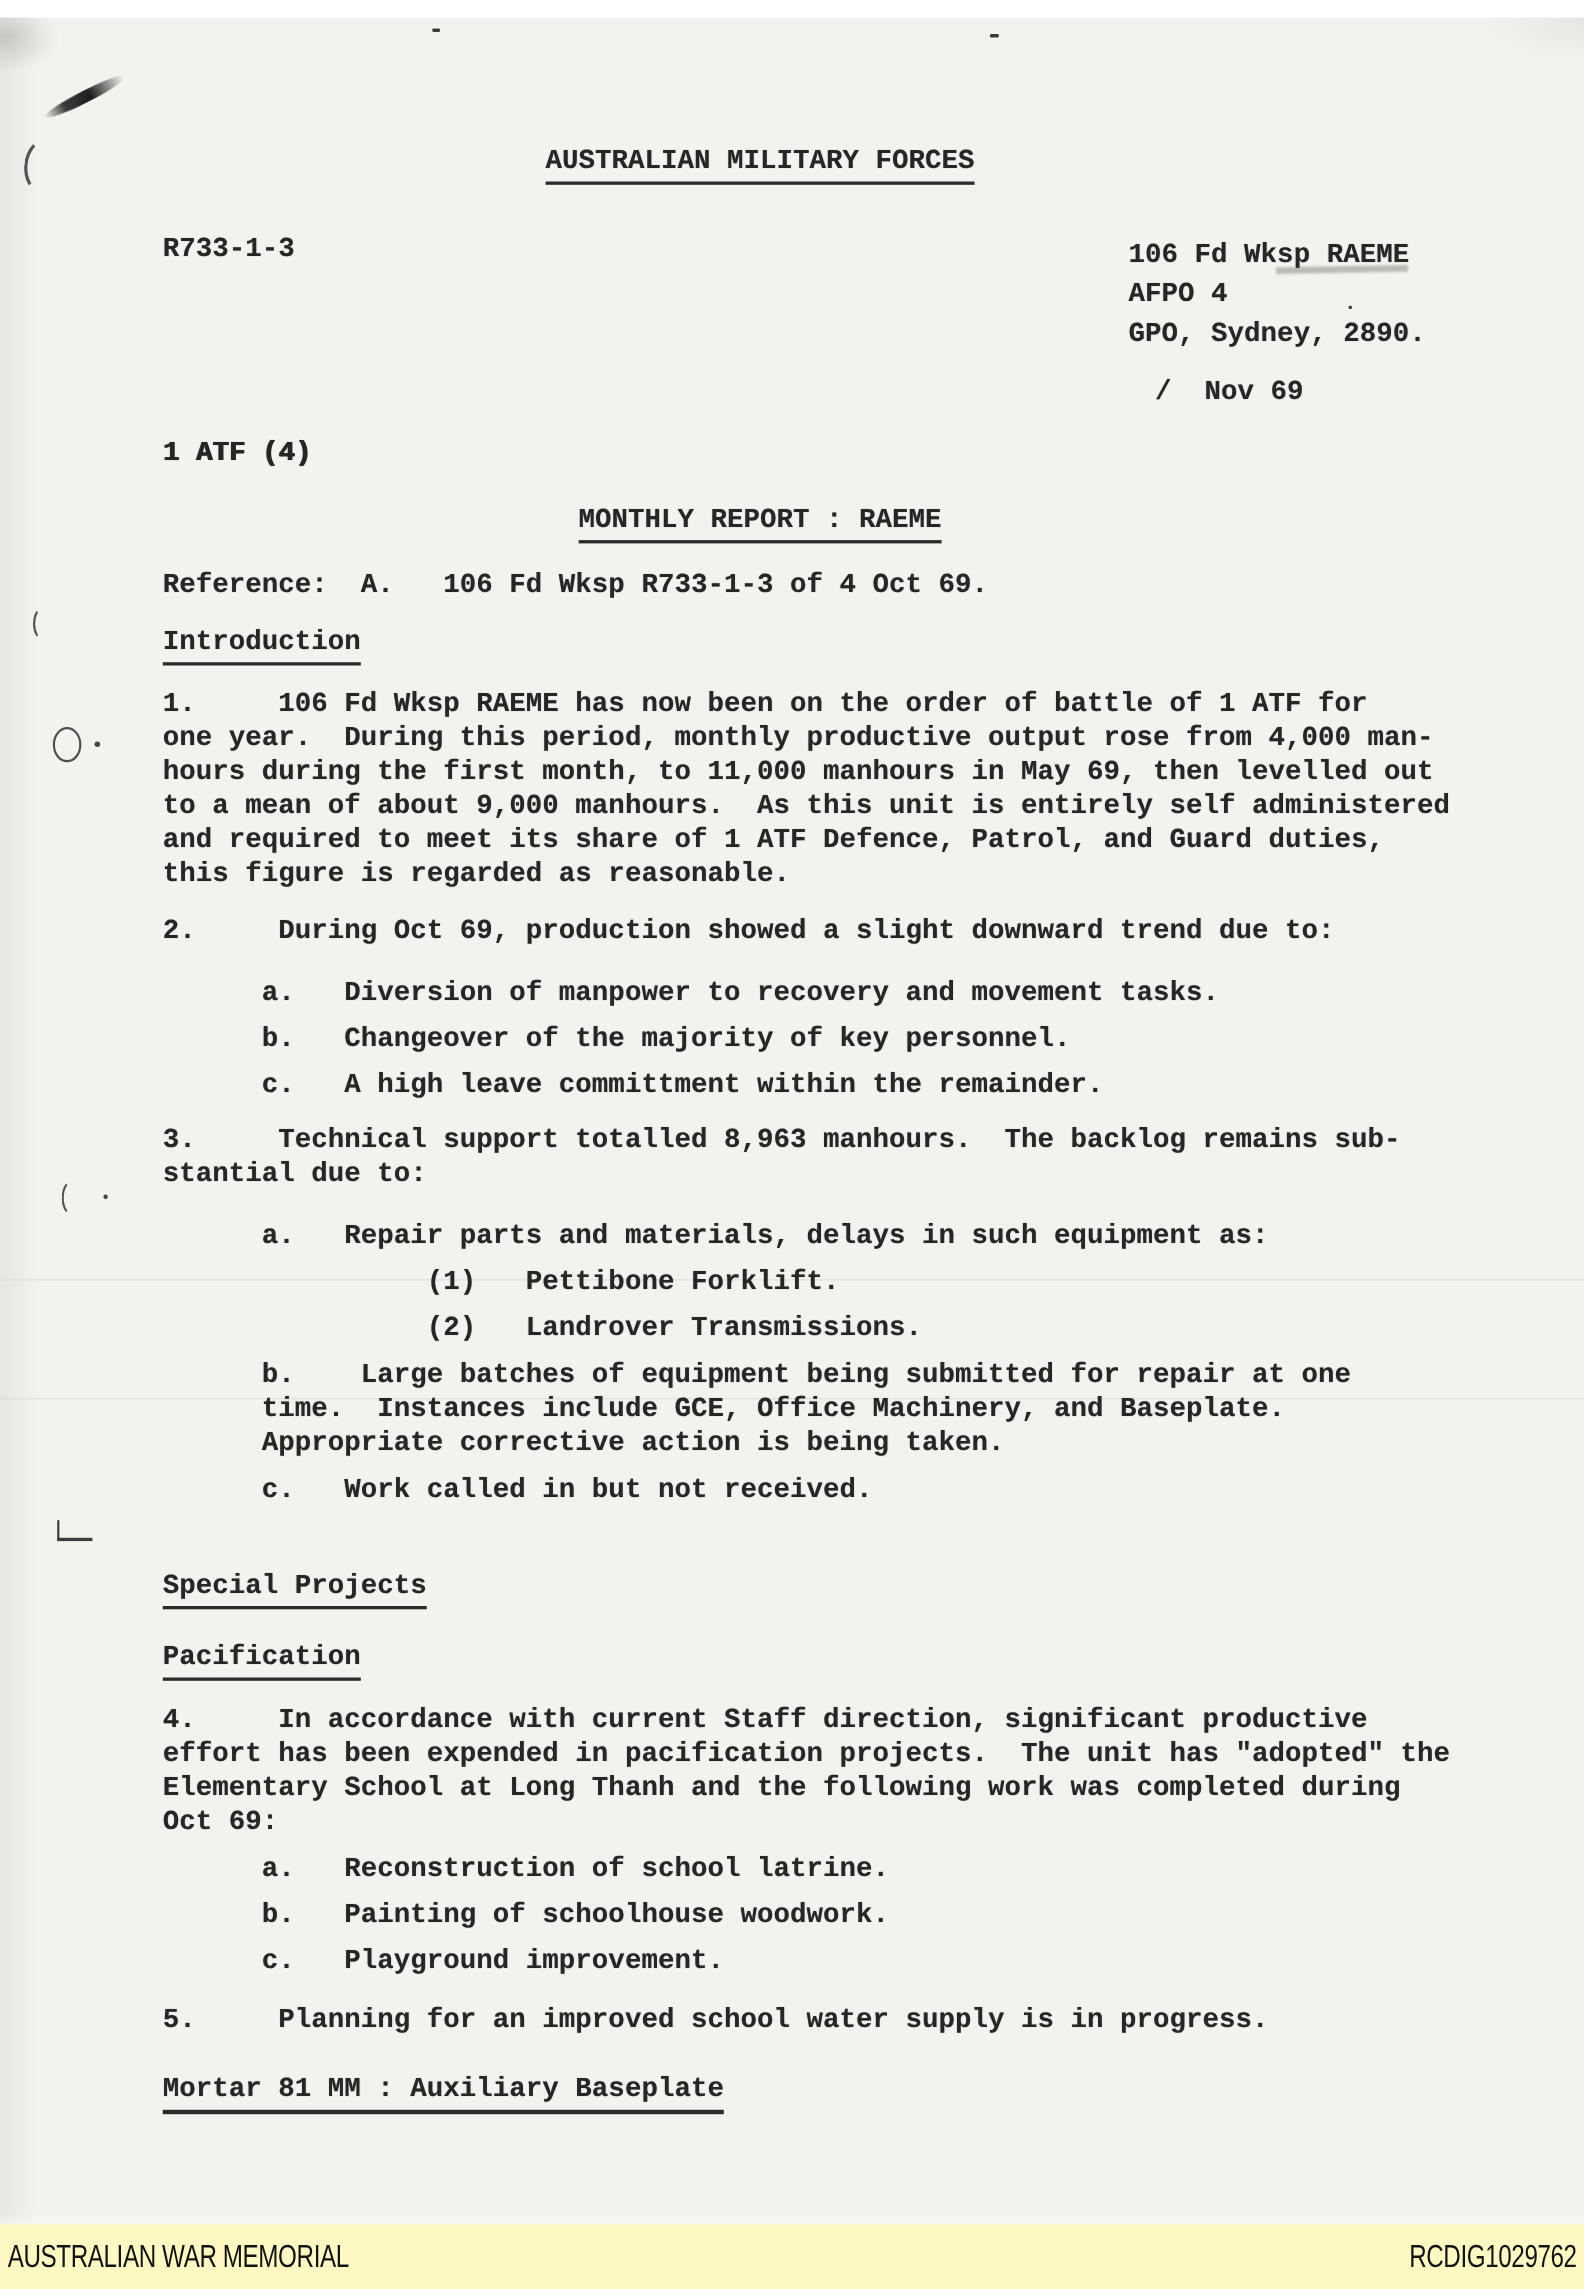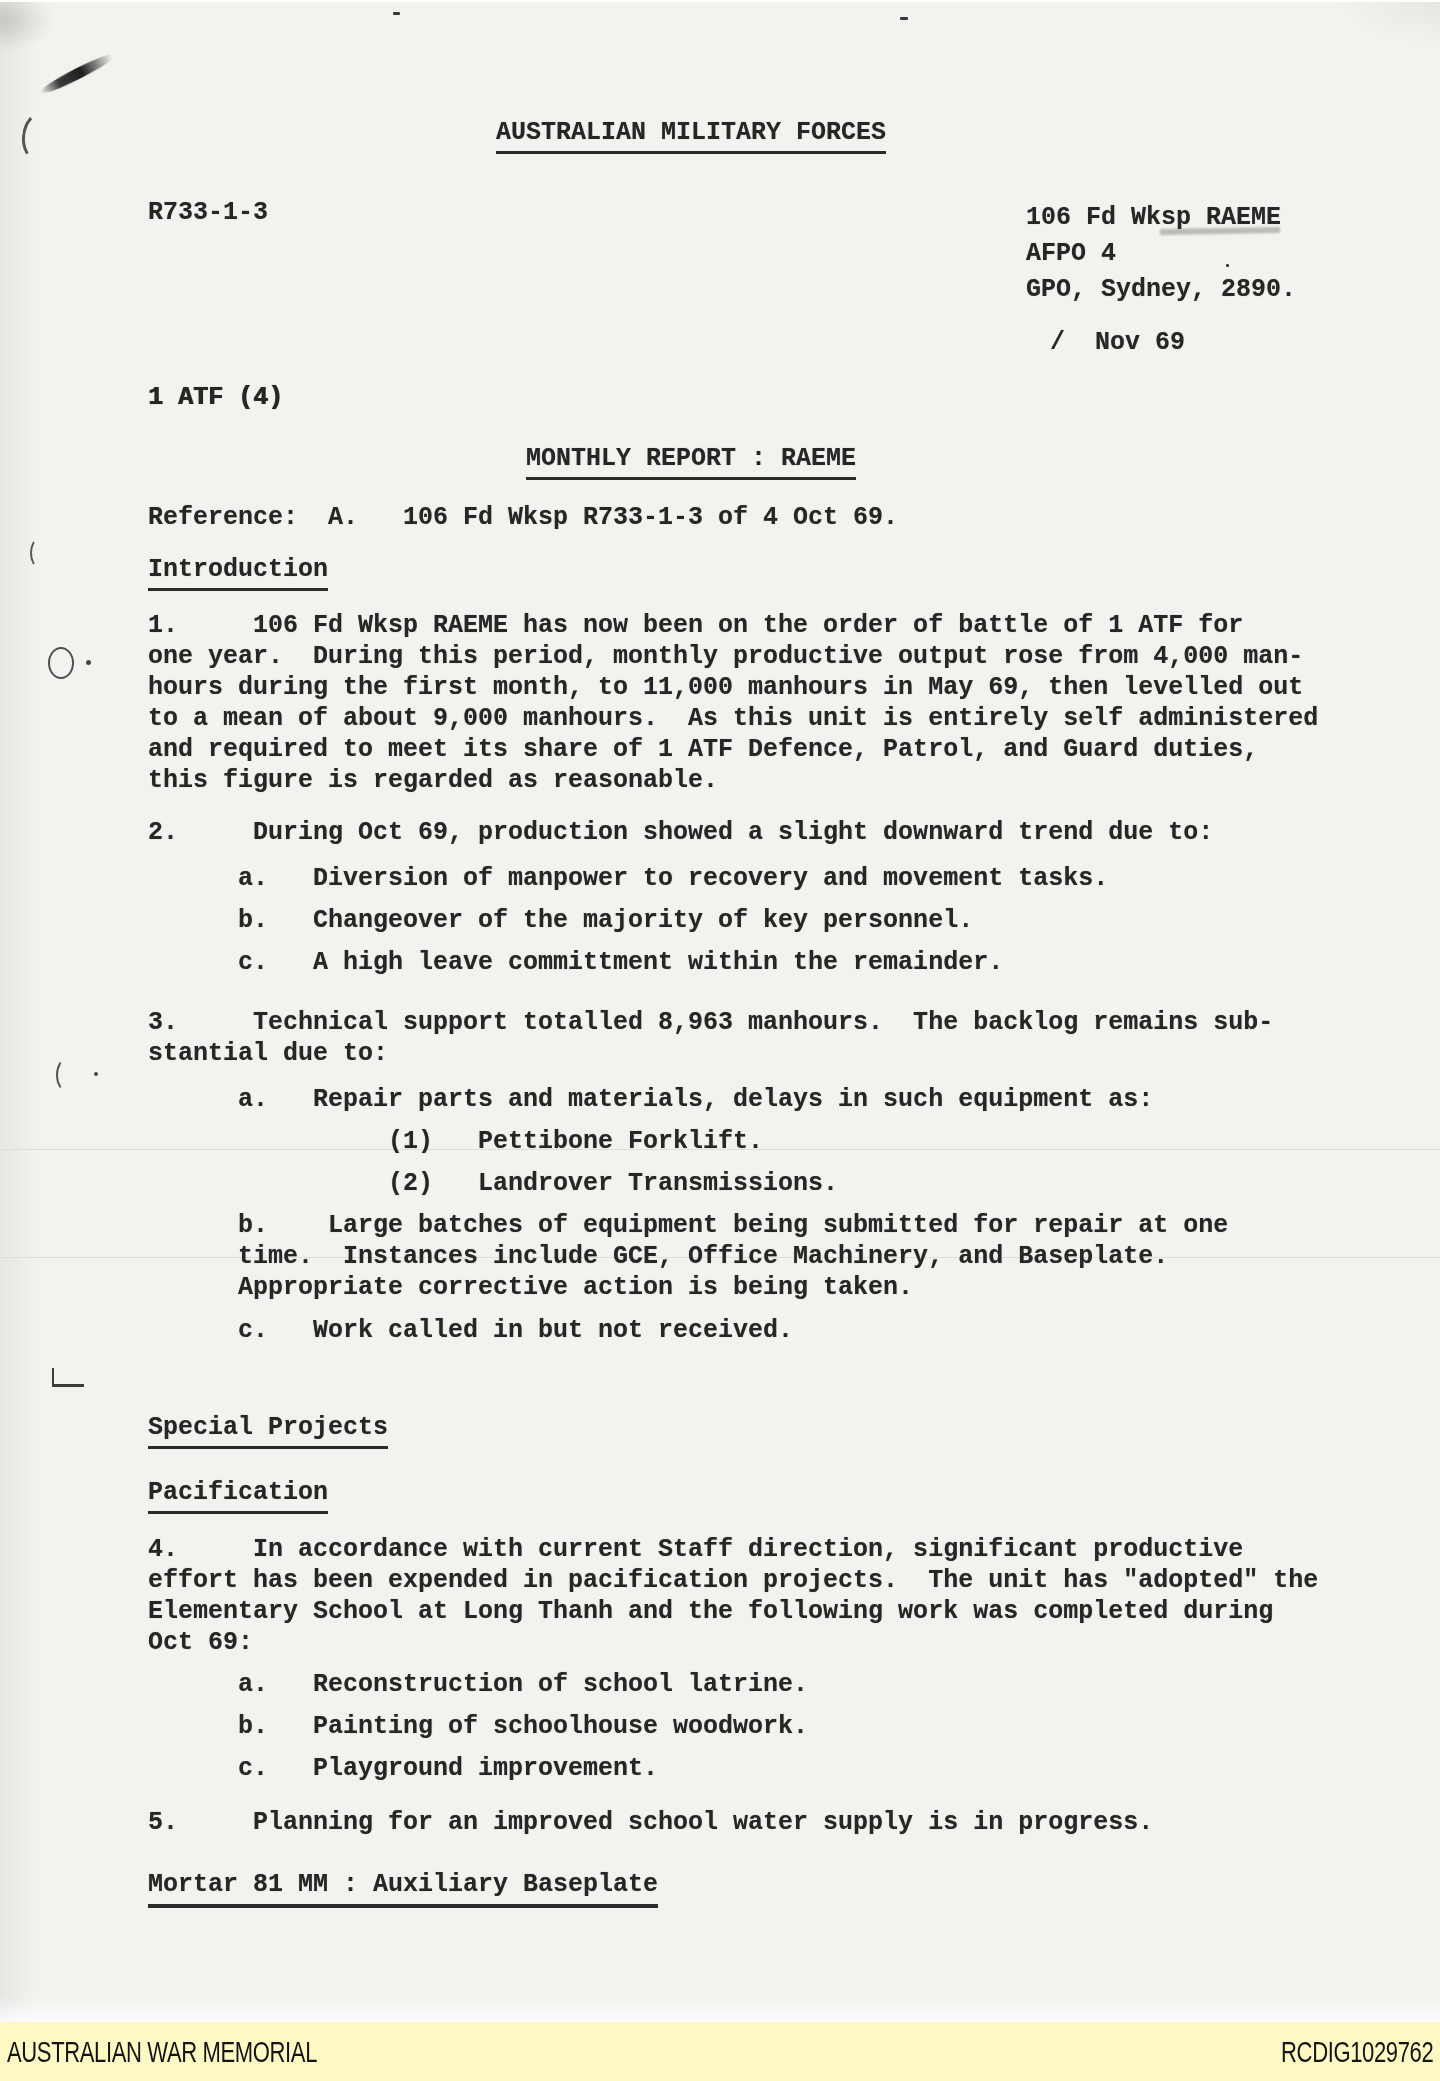--- a/index.html
+++ b/index.html
@@ -1,36 +1,36 @@
 <!DOCTYPE html>
 <html><head>
 <meta charset="utf-8">
 <style>
   html,body{margin:0;padding:0;background:#ffffff;}
   #stage{position:relative;width:1440px;height:2081px;overflow:hidden;
          font-family:"Liberation Mono",monospace;}
   
-  #paper{position:absolute;left:0;top:2px;width:1440px;height:2022px;
+  #paper{position:absolute;left:0;top:16px;width:1440px;height:2022px;
     background:
       radial-gradient(70px 45px at 6px 18px, rgba(70,70,70,.20), transparent 70%),
       radial-gradient(140px 60px at 100% 0px, rgba(120,120,120,.10), transparent 72%),
       linear-gradient(90deg, rgba(0,0,0,.05), transparent 2.5%),
       #f3f2ee;}
   #paper::after{content:'';position:absolute;left:0;right:0;bottom:0;height:28px;
       background:linear-gradient(180deg, rgba(255,255,255,0), rgba(255,255,255,.9));}
   
   .tl{white-space:pre;font:700 25px/31px "Liberation Mono",monospace;color:#262626;
       text-shadow:0 0 1px rgba(35,35,35,.4);}
   .blk{position:absolute;left:148px;}
   .center-row{position:absolute;left:0;width:1440px;text-align:center;}
   .center-row .uh{position:relative;left:-29px;}
   .uh{display:inline-block;border-bottom:3px solid #2b2b2b;padding-bottom:3px;}
   .uh-thick{display:inline-block;border-bottom:4px solid #2b2b2b;padding-bottom:4px;}
   .stamped{text-shadow:.8px 0 0 currentColor, 0 0 1px rgba(35,35,35,.5);}
-  .g15{margin-top:15px}.g13{margin-top:11px}.g12{margin-top:12px}.g11{margin-top:11px}
+  .g15{margin-top:25px}.g13{margin-top:11px}.g12{margin-top:12px}.g11{margin-top:11px}
   .faded{color:#6e6b66;text-shadow:none;filter:blur(.3px);opacity:.8;}
   
   .pen-smudge{position:absolute;left:36px;top:66px;width:84px;height:11px;border-radius:50%;
       background:linear-gradient(90deg, rgba(40,40,40,0), #3a3a3a 25%, #1f1f1f 55%, rgba(40,40,40,0) 95%);
       transform:rotate(-27deg);filter:blur(.4px);}
   .cres{position:absolute;border:3px solid #555;border-radius:50%;
       border-right-color:transparent;border-top-color:transparent;border-bottom-color:transparent;}
   .oval{position:absolute;border:2px solid #4f4f4f;border-radius:50%;}
   .dot{position:absolute;background:#454545;border-radius:50%;}
   .lmark{position:absolute;left:52px;top:1366px;width:30px;height:16px;

